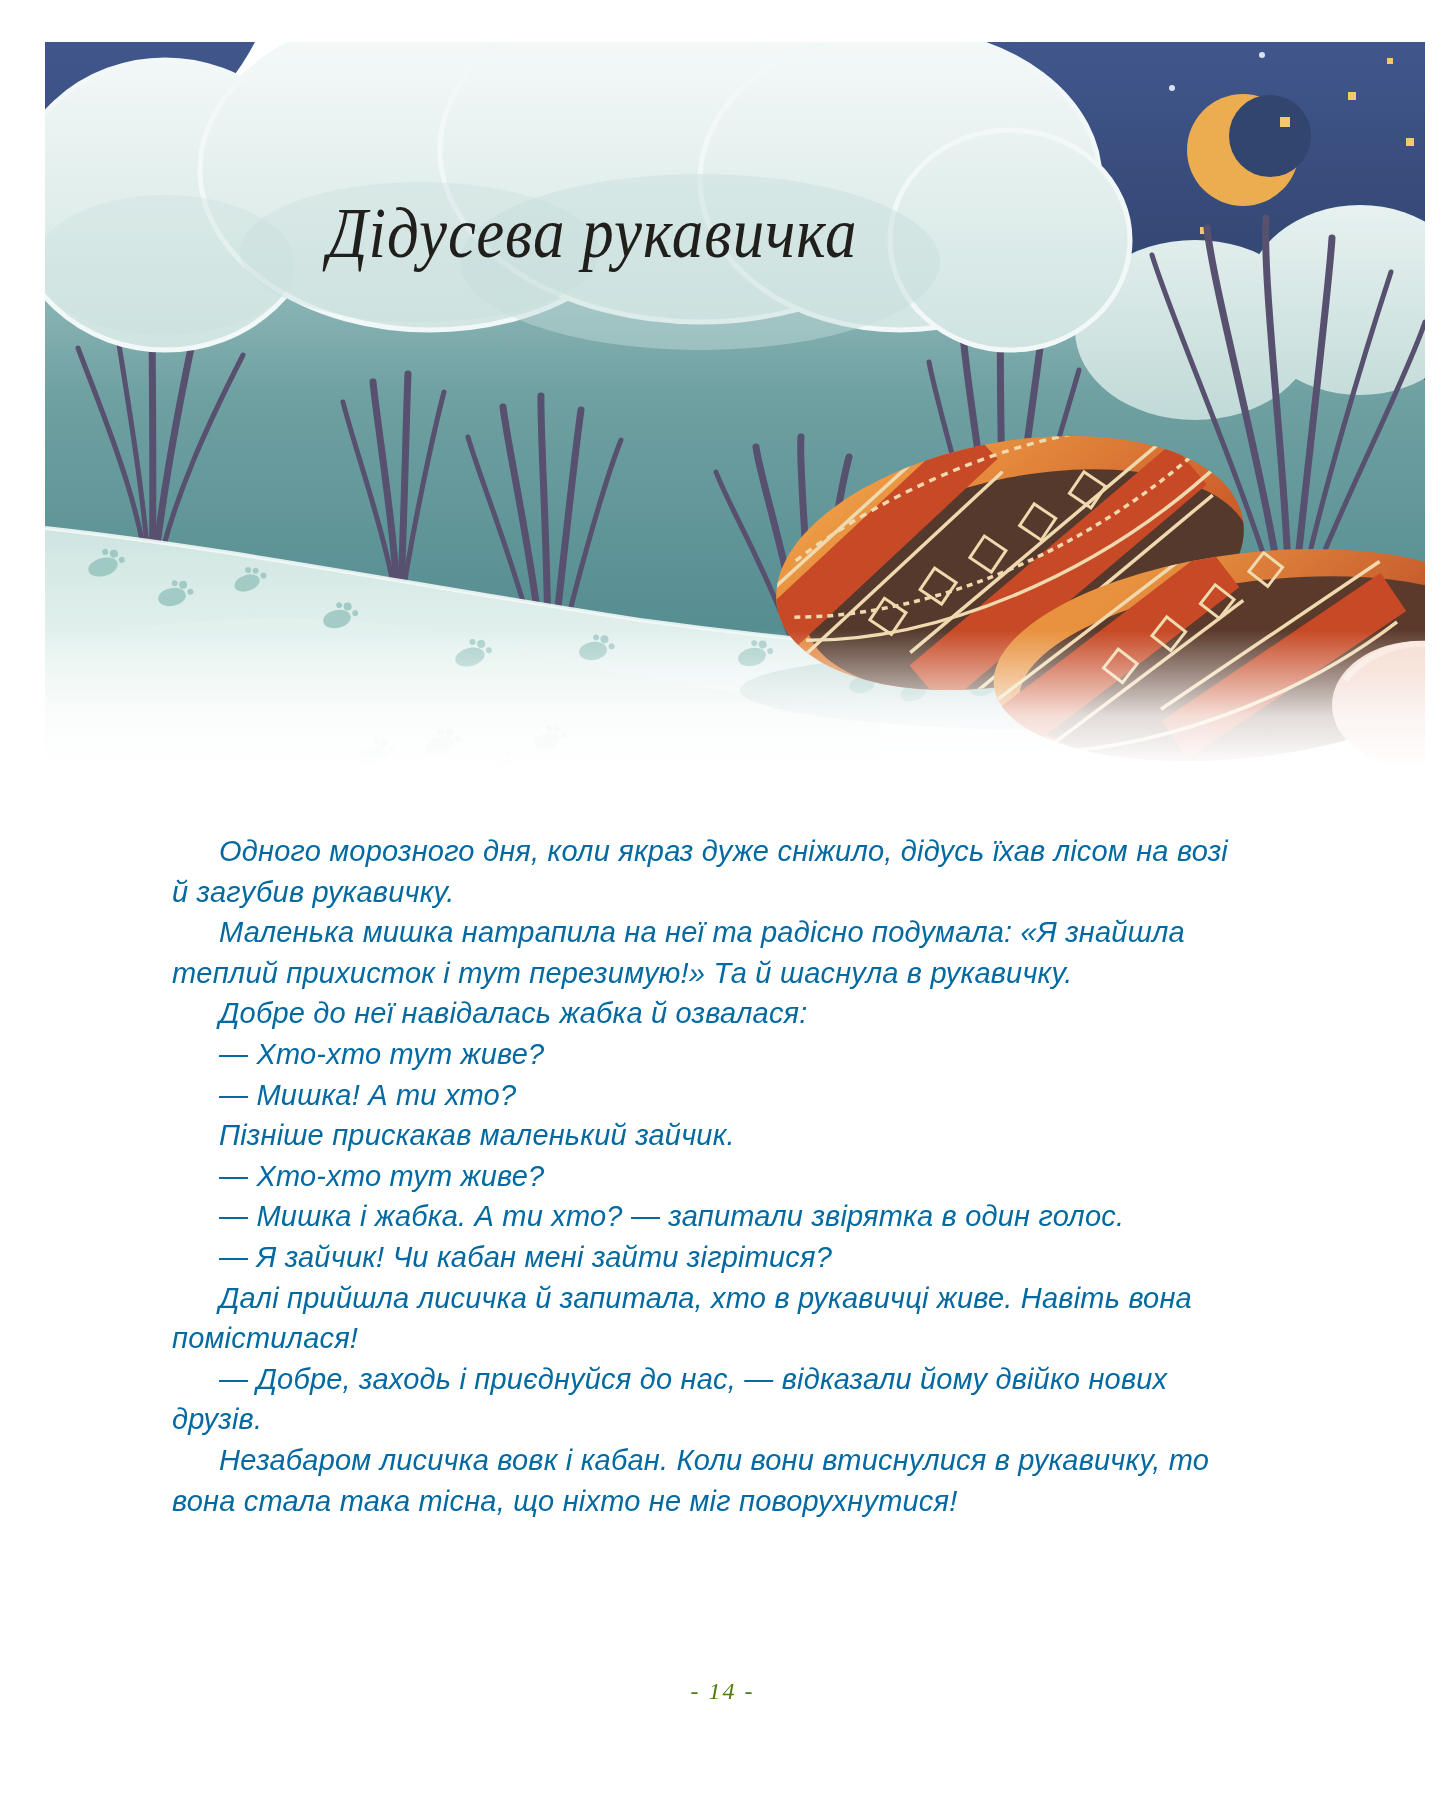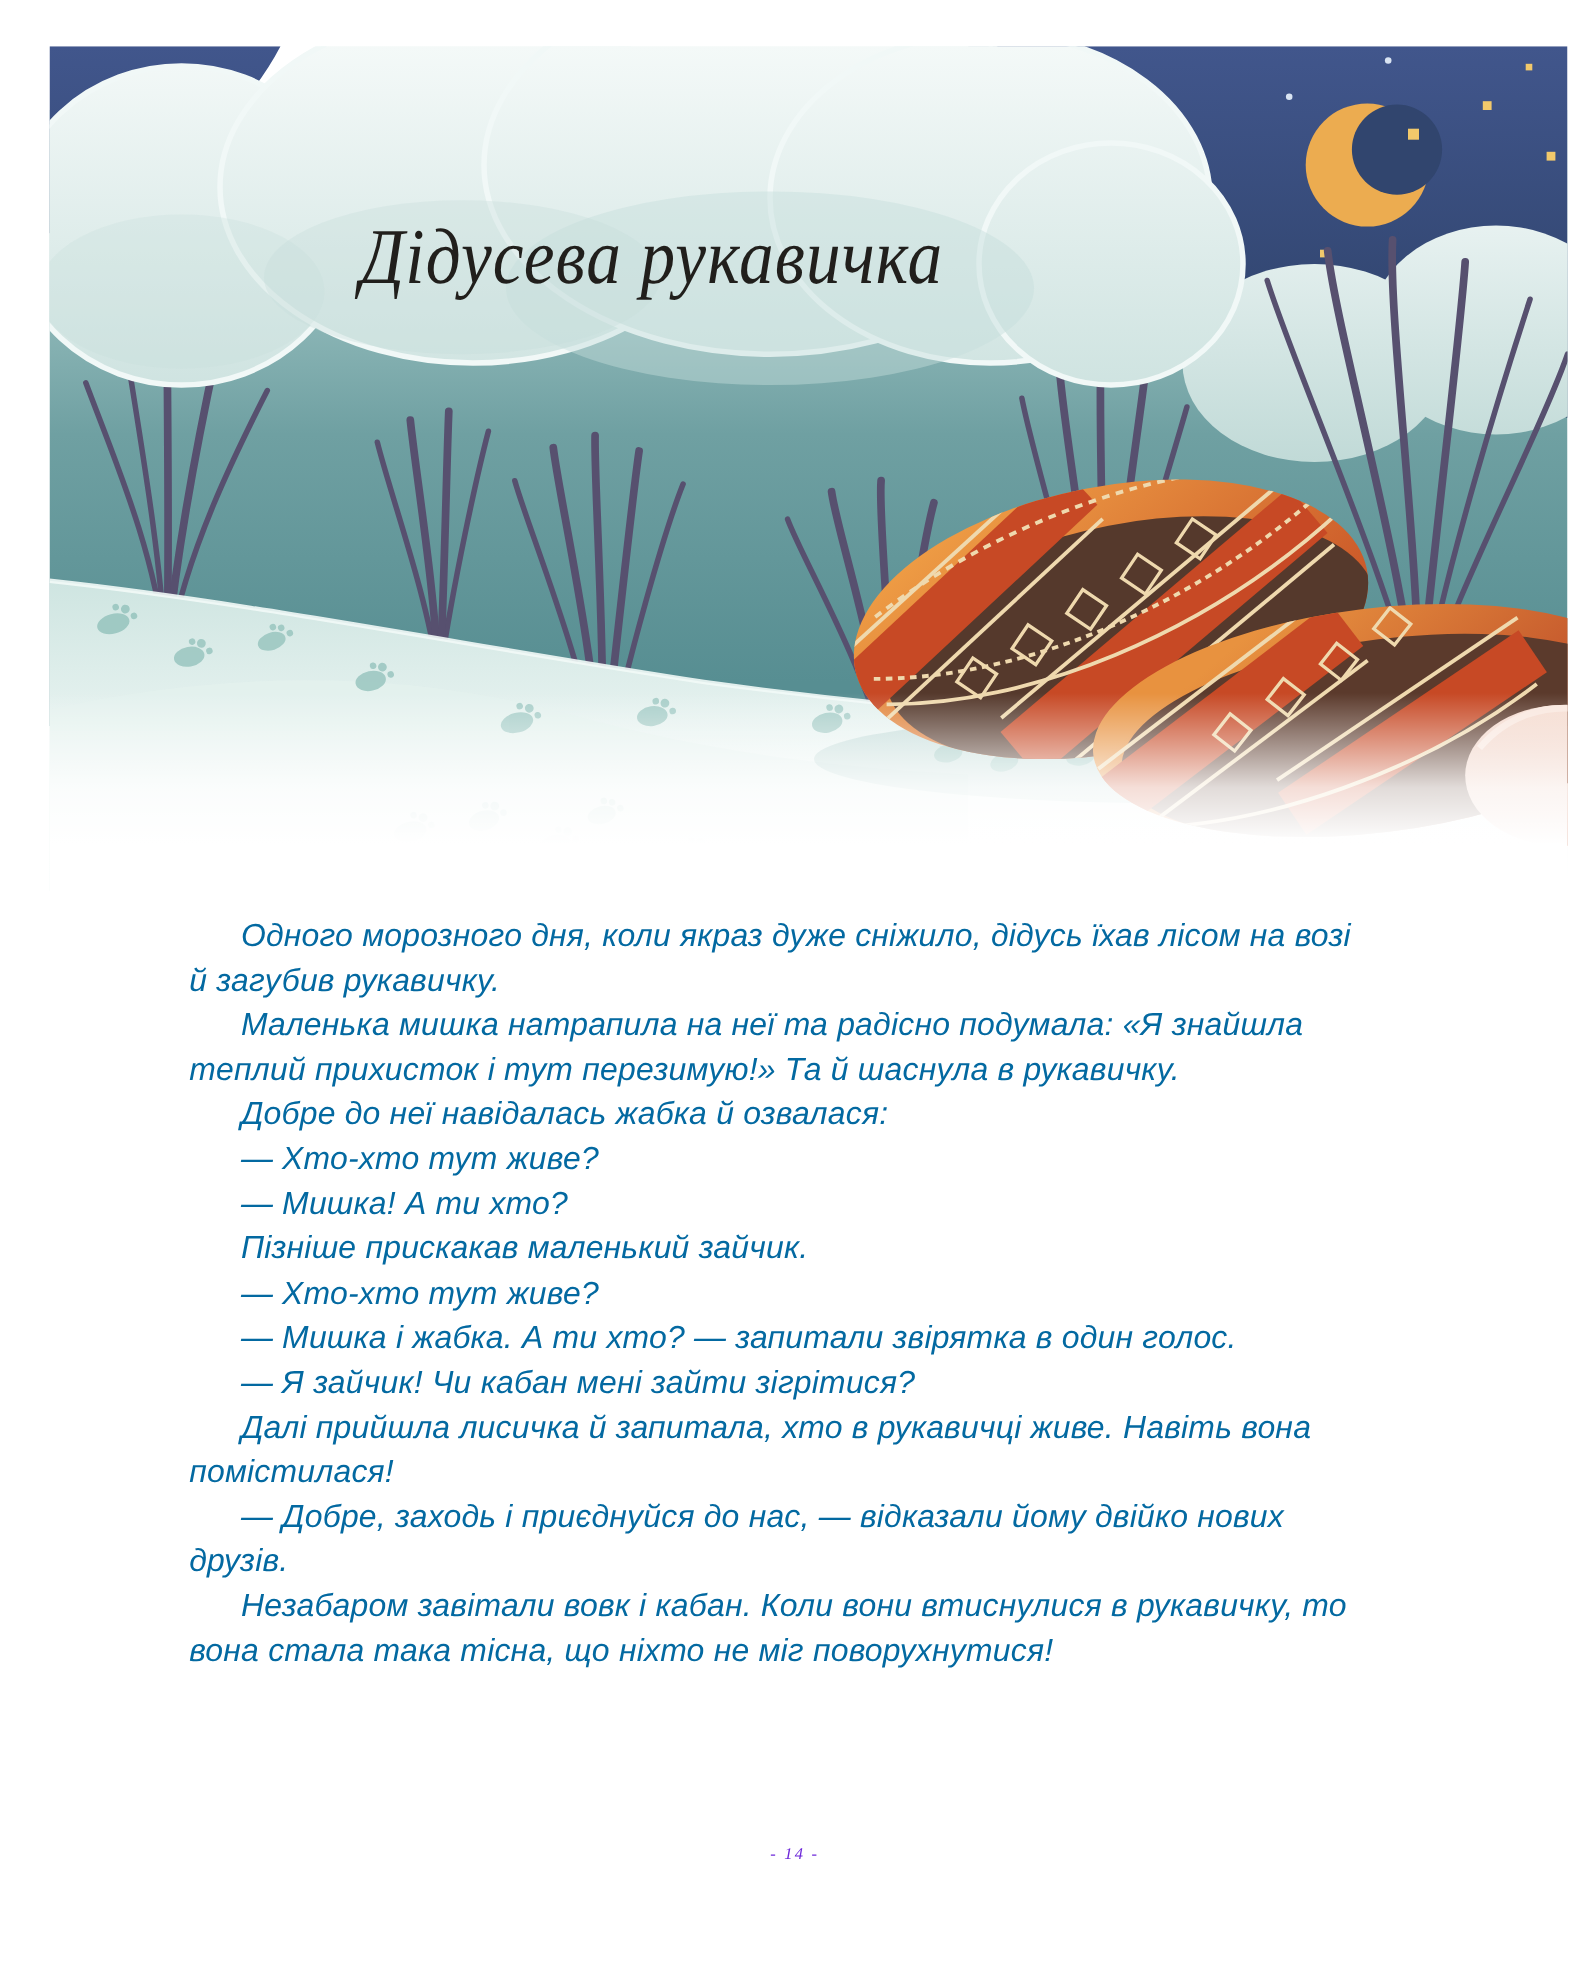--- a/index.html
+++ b/index.html
@@ -12,21 +12,21 @@
     color:#211f1c;letter-spacing:1px;transform:scaleY(1.14);transform-origin:top center;
     white-space:nowrap;
   }
   .story{
     position:absolute;left:172px;top:831px;width:1072px;
     font-size:29px;line-height:40.6px;color:#0369a1;letter-spacing:0.2px;
   }
   .story p{margin:0;text-indent:47px;}
   .pagenum{
     position:absolute;left:0;right:0;top:1678px;text-align:center;
-    font-family:"Liberation Serif",serif;font-size:15px;color:#6d28d9;letter-spacing:2px;
+    font-family:"Liberation Serif",serif;font-size:24px;color:#4d7c0f;letter-spacing:2px;
   }
 </style>
 </head>
 <body>
 
 <div class="page">
 
   <svg class="illustration" viewBox="45 42 1380 768" xmlns="http://www.w3.org/2000/svg">
     <defs>
       <linearGradient id="tealGrad" gradientUnits="userSpaceOnUse" x1="0" y1="120" x2="0" y2="620">
@@ -320,18 +320,18 @@
       <p>Маленька мишка натрапила на неї та радісно подумала: «Я знайшла теплий прихисток і тут перезимую!» Та й шаснула в рукавичку.</p>
       <p>Добре до неї навідалась жабка й озвалася:</p>
       <p>— Хто-хто тут живе?</p>
       <p>— Мишка! А ти хто?</p>
       <p>Пізніше прискакав маленький зайчик.</p>
       <p>— Хто-хто тут живе?</p>
       <p>— Мишка і жабка. А ти хто? — запитали звірятка в один голос.</p>
       <p>— Я зайчик! Чи кабан мені зайти зігрітися?</p>
       <p>Далі прийшла лисичка й запитала, хто в рукавичці живе. Навіть вона помістилася!</p>
       <p>— Добре, заходь і приєднуйся до нас, — відказали йому двійко нових друзів.</p>
-      <p>Незабаром завітали вовк і кабан. Коли вони втиснулися в рукавичку, то вона стала така тісна, що ніхто не міг поворухнутися!</p>
+      <p>Незабаром лисичка вовк і кабан. Коли вони втиснулися в рукавичку, то вона стала така тісна, що ніхто не міг поворухнутися!</p>
     </div>
 
   <div class="pagenum">- 14 -</div>
 
 </div>
 
 </body></html>

